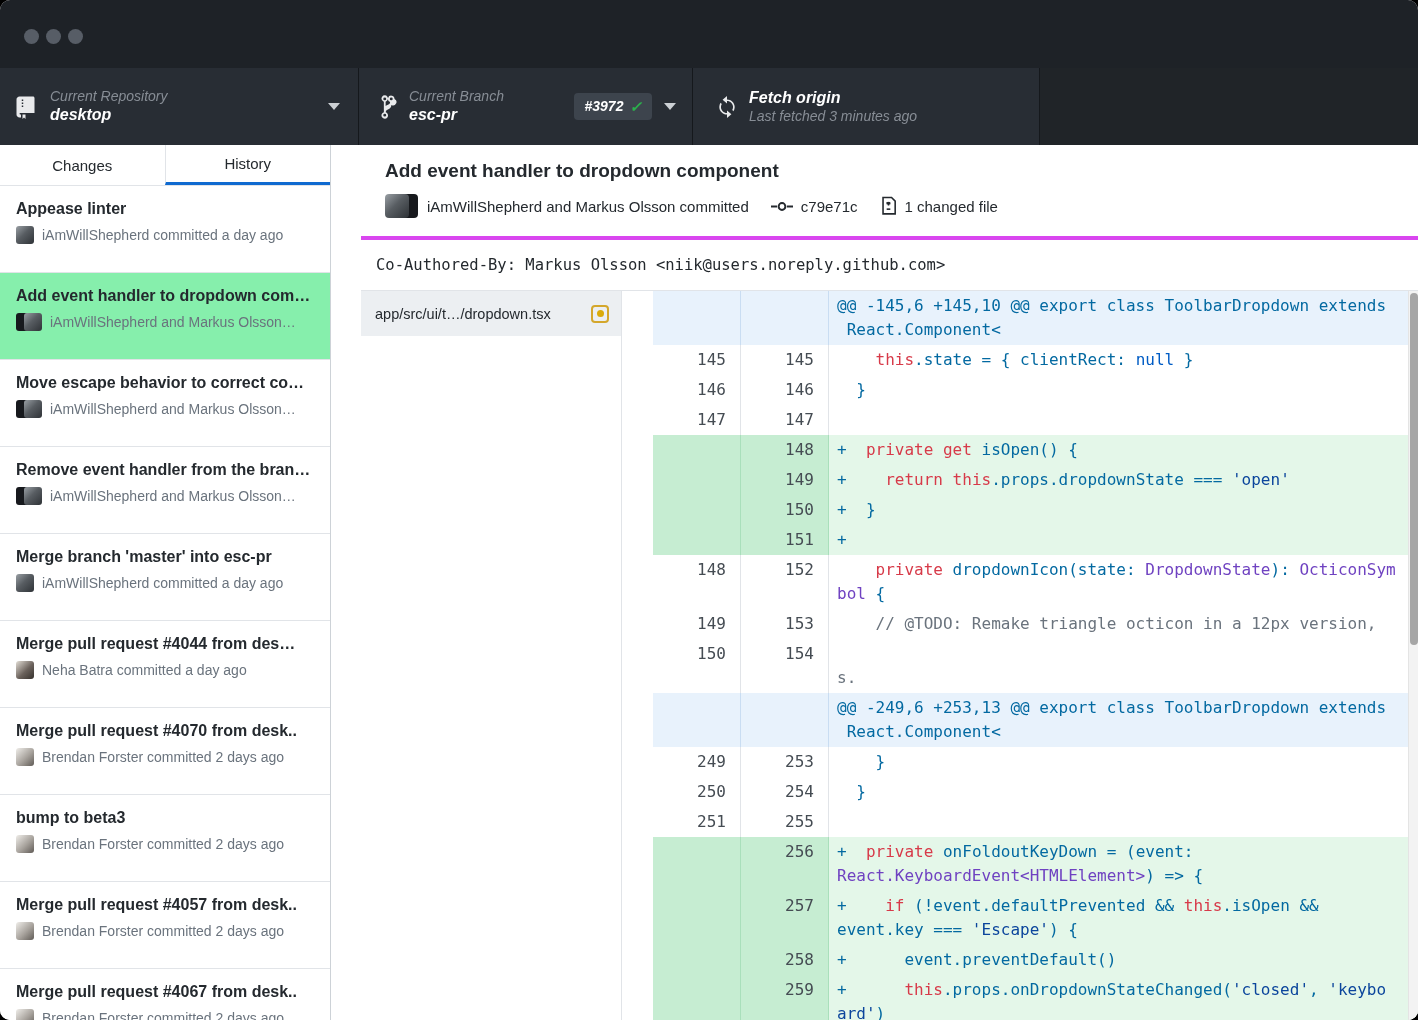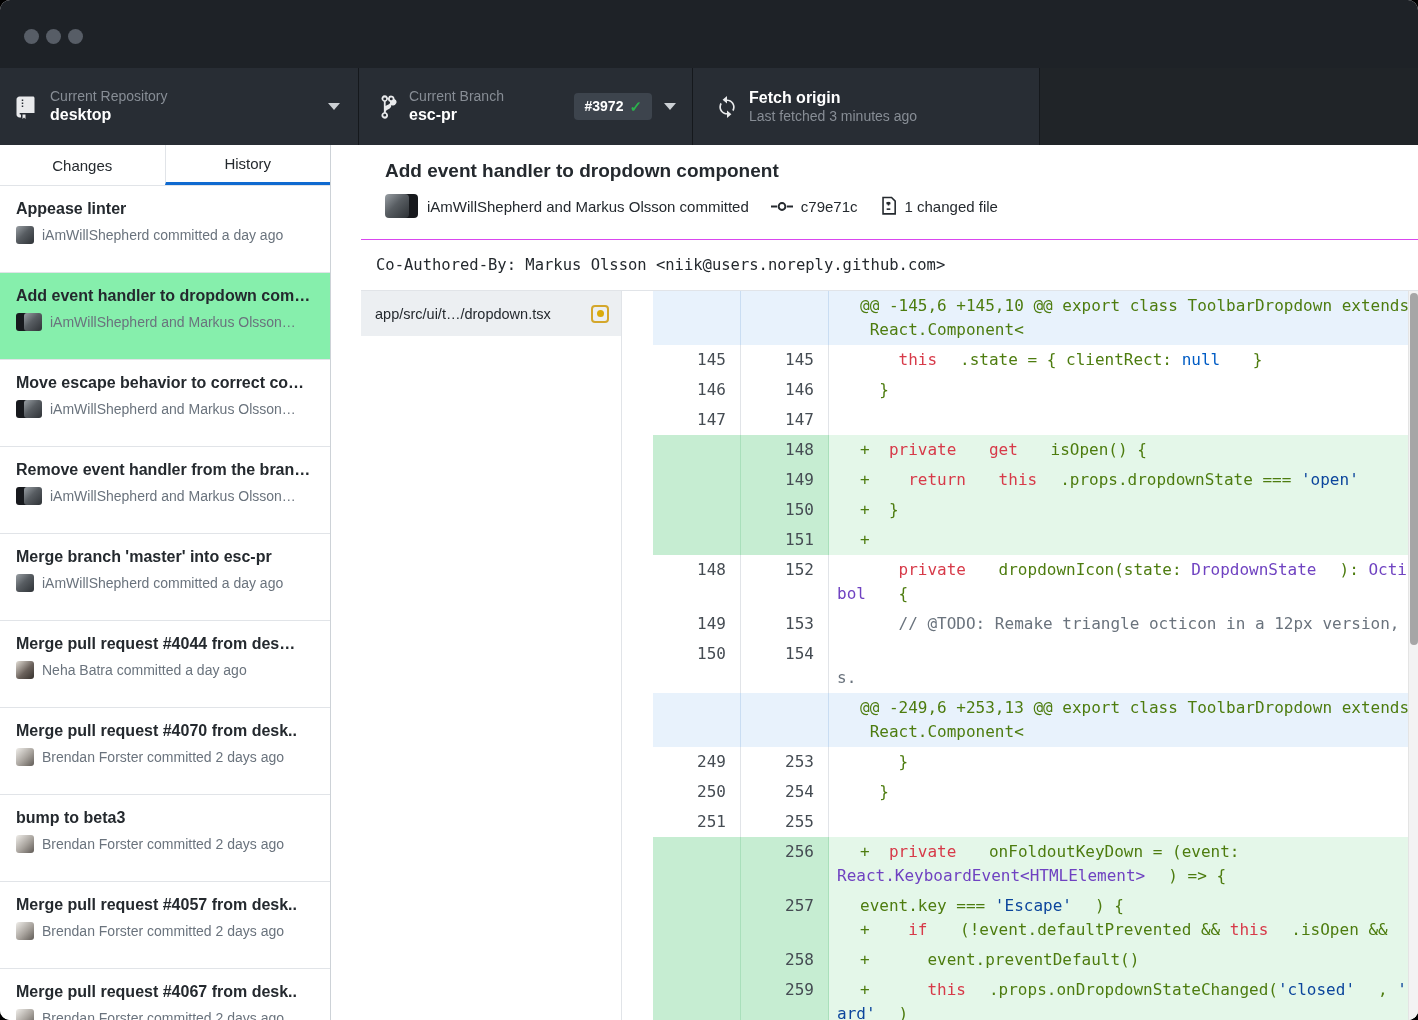--- a/index.html
+++ b/index.html
@@ -5,21 +5,21 @@
   html,body{margin:0;padding:0;background:#000;}
   body{font-family:"Liberation Sans",sans-serif;-webkit-font-smoothing:antialiased;}
   .window{position:relative;width:1418px;height:1020px;background:#fff;border-radius:10px;overflow:hidden;}
 
   
   .titlebar{position:absolute;left:0;top:0;right:0;height:68px;background:#1e2227;}
   .traffic{position:absolute;top:29px;width:15px;height:15px;border-radius:50%;background:#575d66;}
   .t1{left:24px}.t2{left:46px}.t3{left:68px}
 
   
-  .toolbar{position:absolute;left:0;top:68px;right:0;height:77px;background:#202428;display:flex;}
+  .toolbar{position:absolute;left:0;top:68px;right:0;height:77px;background:#202428;display:flex;font-style:italic;}
   .tool-section{height:77px;background:#282d34;border-right:1px solid #15181c;display:flex;align-items:center;box-sizing:border-box;cursor:default;}
   .ts-repo{width:359px;padding-left:15px;}
   .ts-branch{width:334px;padding-left:19px;}
   .ts-fetch{width:347px;padding-left:23px;}
   .tool-icon{flex:0 0 auto;margin-right:11px;color:#e9eaec;}
   .tool-labels{line-height:1.25;}
   .tool-label{font-size:14px;color:#878d95;}
   .tool-value{font-size:16px;font-weight:bold;color:#fff;}
   .fetch-sub{font-size:14px;color:#878d95;}
   .caret{width:0;height:0;border-left:6px solid transparent;border-right:6px solid transparent;border-top:7px solid #ccd0d4;}
@@ -40,21 +40,21 @@
   .c-title{font-size:16px;font-weight:bold;color:#24292e;line-height:19px;white-space:nowrap;overflow:hidden;}
   .c-meta{margin-top:8px;display:flex;align-items:center;font-size:14px;color:#6a737d;white-space:nowrap;overflow:hidden;text-align:center;}
   .av-wrap{position:relative;height:18px;margin-right:8px;flex:0 0 auto;}
   .av{position:absolute;top:0;width:18px;height:18px;border-radius:3px;}
   .av-will{background:linear-gradient(135deg,#9aa0a5 0%,#585d62 45%,#2e3236 100%);}
   .av-markus{background:#17191d;}
   .av-neha{background:linear-gradient(135deg,#e3ded6 0%,#6b625c 55%,#35302c 100%);}
   .av-brendan{background:linear-gradient(135deg,#f0eeea 0%,#a7a29c 55%,#5f5a55 100%);}
 
   
-  .main-header{position:absolute;left:361px;top:145px;right:0;height:95px;background:#fff;border-bottom:1px solid #d946ef;box-sizing:border-box;}
+  .main-header{position:absolute;left:361px;top:145px;right:0;height:95px;background:#fff;border-bottom:4px solid #d946ef;box-sizing:border-box;}
   .mh-title{padding:15px 0 0 24px;font-size:19px;font-weight:bold;color:#24292e;}
   .mh-meta{display:flex;align-items:center;margin:12px 0 0 24px;font-size:15px;color:#24292e;}
   .mh-avwrap{position:relative;width:32px;height:24px;margin-right:10px;}
   .mh-av{position:absolute;top:0;width:24px;height:24px;border-radius:4px;}
   .mh-av.back{left:9px;}
   .mh-av.front{left:0;}
   .mh-icon{margin:0 8px 0 22px;color:#24292e;flex:0 0 auto;display:flex;align-items:center;}
   .commit-msg{position:absolute;left:361px;top:240px;right:0;height:51px;background:#fff;border-bottom:1px solid #e1e4e8;box-sizing:border-box;display:flex;align-items:center;}
   .msg-text{margin-left:15px;font-family:"DejaVu Sans Mono","Liberation Mono",monospace;font-size:15.5px;color:#24292e;white-space:pre;}
 
@@ -69,21 +69,21 @@
   .diff{position:absolute;left:653px;top:291px;right:0;bottom:0;background:#fff;overflow:hidden;font-family:"DejaVu Sans Mono","Liberation Mono",monospace;font-size:16px;line-height:24px;}
   .drow{display:flex;min-height:30px;}
   .gut{flex:0 0 auto;width:88px;box-sizing:border-box;text-align:right;padding:3px 14px 3px 0;color:#454c53;border-right:1px solid #e1e4e8;}
   .code{flex:1;padding:3px 0 3px 8px;overflow:hidden;}
   .cline{white-space:pre;min-height:24px;color:#24292e;}
   .drow.ctx{background:#fff;}
   .drow.add{background:#e4f7e9;}
   .drow.add .gut{background:#c6edd2;border-right-color:#a9dfbb;}
   .drow.hunk{background:#e8f2fc;}
   .drow.hunk .gut{background:#e8f2fc;border-right-color:#c9ddf2;}
-  .seg-d{color:#4d7c0f;margin-left:23px;}
+  .seg-d{color:#0369a1;}
   .seg-k{color:#d73a49;}
   .seg-s{color:#0b459c;}
   .seg-n{color:#005cc5;}
   .seg-t{color:#6f42c1;}
   .seg-c{color:#6a737d;}
 
   
   .sb-track{position:absolute;top:291px;right:0;width:10px;bottom:0;background:#f3f3f3;border-left:1px solid #e4e4e4;box-sizing:border-box;}
   .sb-thumb{position:absolute;left:1px;top:2px;width:8px;height:352px;border-radius:4px;background:#a6a6a6;}
 
@@ -403,22 +403,22 @@
           <div class="gut">256</div>
           <div class="code">
             <div class="cline"><span class="seg-d">+  </span><span class="seg-k">private</span><span class="seg-d"> onFoldoutKeyDown = (event:</span></div>
             <div class="cline"><span class="seg-t">React.KeyboardEvent&lt;HTMLElement&gt;</span><span class="seg-d">) =&gt; {</span></div>
           </div>
         </div>
         <div class="drow add">
           <div class="gut"></div>
           <div class="gut">257</div>
           <div class="code">
+            <div class="cline"><span class="seg-d">+    </span><span class="seg-k">if</span><span class="seg-d"> (!event.defaultPrevented &amp;&amp; </span><span class="seg-k">this</span><span class="seg-d">.isOpen &amp;&amp;</span></div>
             <div class="cline"><span class="seg-d">event.key === </span><span class="seg-s">'Escape'</span><span class="seg-d">) {</span></div>
-            <div class="cline"><span class="seg-d">+    </span><span class="seg-k">if</span><span class="seg-d"> (!event.defaultPrevented &amp;&amp; </span><span class="seg-k">this</span><span class="seg-d">.isOpen &amp;&amp;</span></div>
           </div>
         </div>
         <div class="drow add">
           <div class="gut"></div>
           <div class="gut">258</div>
           <div class="code">
             <div class="cline"><span class="seg-d">+      event.preventDefault()</span></div>
           </div>
         </div>
         <div class="drow add">

